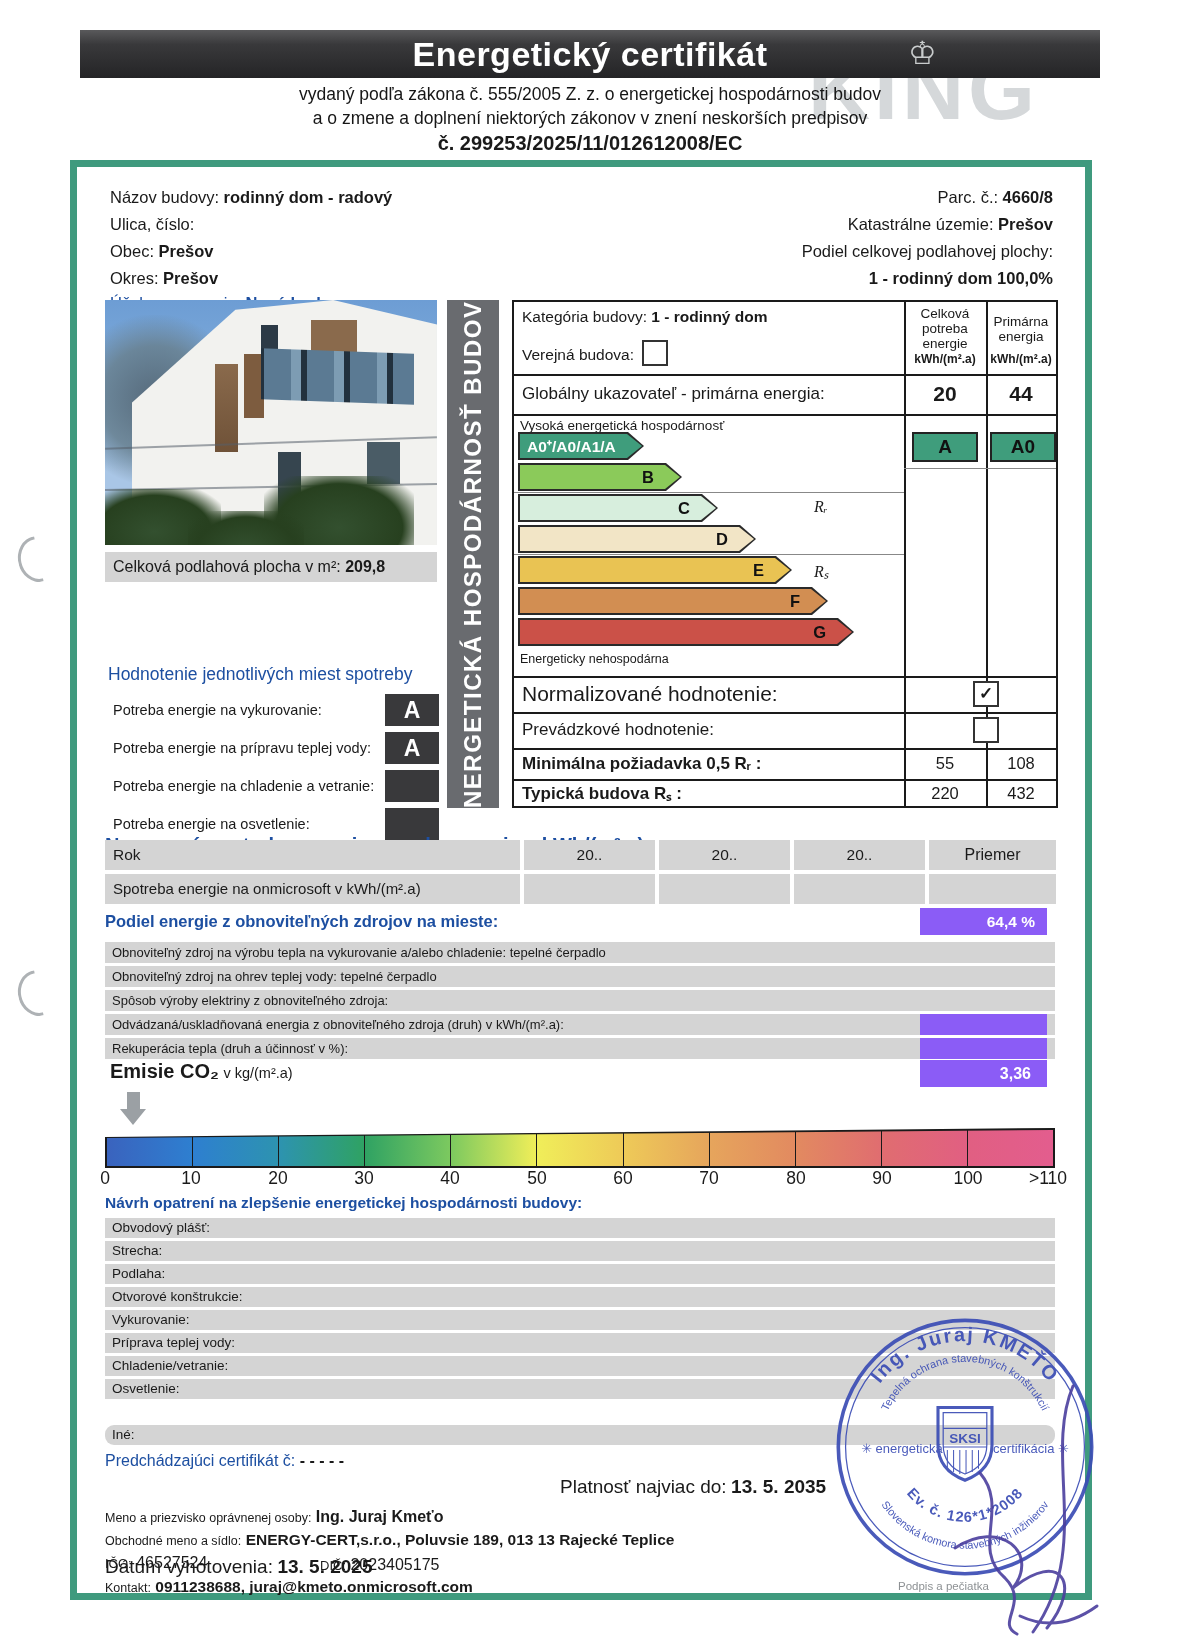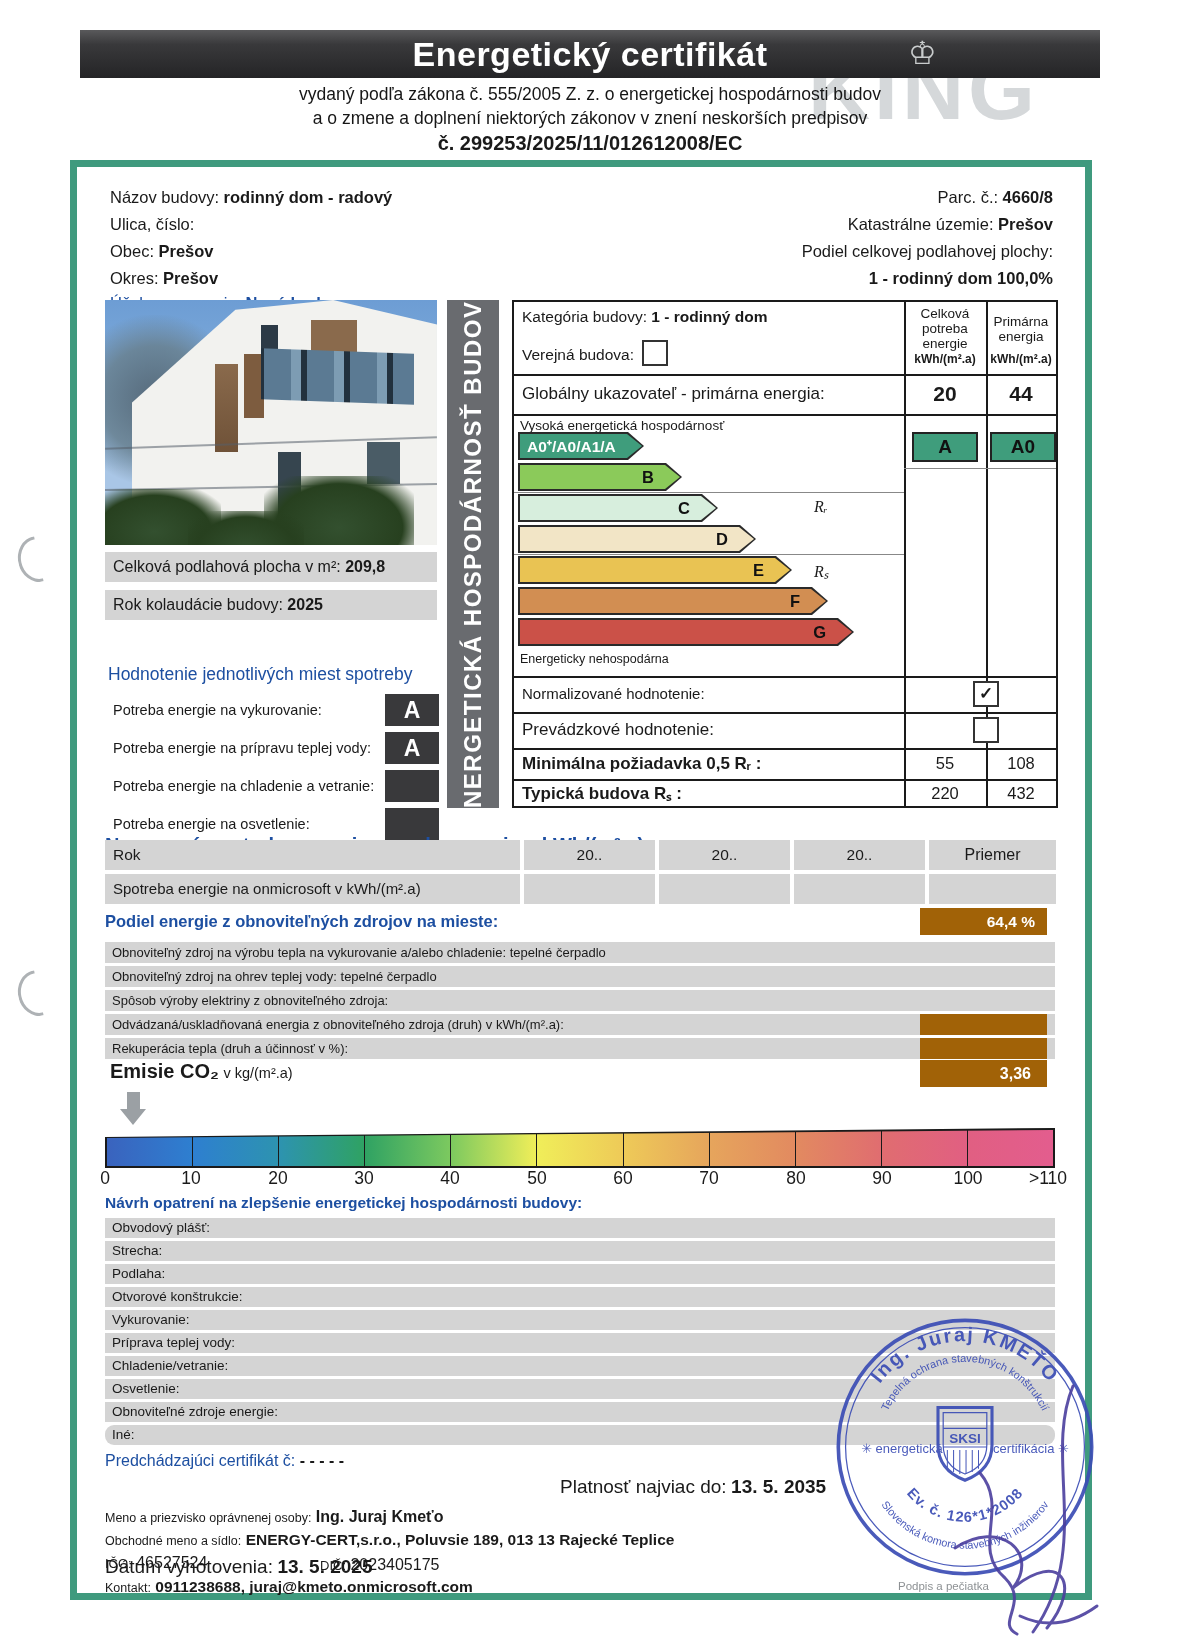--- a/index.html
+++ b/index.html
@@ -70,21 +70,21 @@
   .badge{position:absolute;width:66px;height:30px;background:#3f9d7c;border:2px solid #222;
          box-sizing:border-box;color:#111;font-weight:bold;font-size:19px;text-align:center;line-height:26px;}
   .chk{position:absolute;width:26px;height:26px;border:2px solid #333;background:#fff;box-sizing:border-box;
        text-align:center;line-height:22px;font-size:17px;font-weight:bold;}
   .rsub{font-family:"Liberation Serif",serif;font-style:italic;font-size:16px;}
   
   .mcell{position:absolute;height:30px;background:#d4d4d4;z-index:2;box-sizing:border-box;
          font-size:15.5px;line-height:30px;}
   .band{position:absolute;left:105px;width:950px;background:#d4d4d4;z-index:2;box-sizing:border-box;
         font-size:13px;line-height:21px;padding-left:7px;white-space:nowrap;}
-  .bluebox{position:absolute;left:920px;width:127px;background:#a16207;z-index:3;color:#fff;
+  .bluebox{position:absolute;left:920px;width:127px;background:#8b5cf6;z-index:3;color:#fff;
            font-weight:bold;text-align:right;box-sizing:border-box;}
   
   .scale-out{position:absolute;left:105px;top:1128px;width:950px;height:40px;z-index:2;background:#1a1a1a;
              clip-path:polygon(0 9px,100% 0,100% 100%,0 100%);}
   .scale-in{position:absolute;left:2px;right:2px;top:2px;bottom:2px;display:flex;
             clip-path:polygon(0 8px,100% 0,100% 100%,0 100%);}
   .seg{flex:1;border-right:1px solid #1a1a1a;}
   .seg:last-child{border-right:none;}
   .s1{background:linear-gradient(90deg,#3a63be,#2e7fd0);}
   .s2{background:linear-gradient(90deg,#2e7fd0,#2d93b0);}
@@ -175,24 +175,20 @@
     <div class="ph-fence" style="top:76%;transform:rotate(-1deg);"></div>
     <div class="ph-bush" style="left:-5%;bottom:-12%;width:40%;height:35%;"></div>
     <div class="ph-bush" style="left:48%;bottom:-14%;width:45%;height:42%;"></div>
     <div class="ph-bush" style="left:25%;bottom:-18%;width:35%;height:32%;"></div>
   </div>
 
   <div class="grow" style="top:552px;">
     <span>Celková podlahová plocha v m²:</span>
     <span class="val">209,8</span>
   </div>
-  <div class="grow" style="top:590px;">
-    <span>Rok kolaudácie budovy:</span>
-    <span class="val">2025</span>
-  </div>
   <div class="abs blue" style="left:108px;top:664px;font-size:17.5px;z-index:2;">Hodnotenie jednotlivých miest spotreby</div>
 
   <div class="needrow" style="top:694px;">Potreba energie na vykurovanie:</div>
   <div class="needbox" style="top:694px;">A</div>
   <div class="needrow" style="top:732px;">Potreba energie na prípravu teplej vody:</div>
   <div class="needbox" style="top:732px;">A</div>
   <div class="needrow" style="top:770px;">Potreba energie na chladenie a vetranie:</div>
   <div class="needbox" style="top:770px;"></div>
   <div class="needrow" style="top:808px;">Potreba energie na osvetlenie:</div>
   <div class="needbox" style="top:808px;"></div>
@@ -269,21 +265,21 @@
     </div>
 
     <div class="rt-txt rsub" style="left:300px;top:196px;">Rᵣ</div>
     <div class="rt-txt rsub" style="left:300px;top:258px;">Rₛ</div>
 
     <div class="badge" style="left:398px;top:130px;">A</div>
     <div class="badge" style="left:476px;top:130px;">A0</div>
 
     <div class="rt-txt" style="left:6px;top:350px;font-size:12.5px;">Energeticky nehospodárna</div>
 
-    <div class="rt-txt" style="left:8px;top:374px;font-size:15px;line-height:36px;">Normalizované hodnotenie:</div>
+    <div class="rt-txt" style="left:8px;top:374px;font-size:21px;line-height:36px;">Normalizované hodnotenie:</div>
     <div class="chk" style="left:459px;top:379px;">
       <span>✓</span>
     </div>
     <div class="rt-txt" style="left:8px;top:410px;font-size:17px;line-height:36px;">Prevádzkové hodnotenie:</div>
     <div class="chk" style="left:459px;top:415px;">
       <span></span>
     </div>
     <div class="rt-txt val" style="left:8px;top:446px;font-size:17px;line-height:31px;">Minimálna požiadavka 0,5 Rᵣ :</div>
     <div class="rt-txt" style="left:390px;top:446px;width:82px;text-align:center;font-size:16.5px;line-height:31px;">55</div>
     <div class="rt-txt" style="left:472px;top:446px;width:70px;text-align:center;font-size:16.5px;line-height:31px;">108</div>
@@ -352,21 +348,20 @@
 
   <div class="abs blue" style="left:105px;top:1194px;font-size:15.5px;font-weight:600;z-index:2;">Návrh opatrení na zlepšenie energetickej hospodárnosti budovy:</div>
   <div class="band" style="top:1218px;height:20px;font-size:13.5px;line-height:20px;">Obvodový plášť:</div>
   <div class="band" style="top:1241px;height:20px;font-size:13.5px;line-height:20px;">Strecha:</div>
   <div class="band" style="top:1264px;height:20px;font-size:13.5px;line-height:20px;">Podlaha:</div>
   <div class="band" style="top:1287px;height:20px;font-size:13.5px;line-height:20px;">Otvorové konštrukcie:</div>
   <div class="band" style="top:1310px;height:20px;font-size:13.5px;line-height:20px;">Vykurovanie:</div>
   <div class="band" style="top:1333px;height:20px;font-size:13.5px;line-height:20px;">Príprava teplej vody:</div>
   <div class="band" style="top:1356px;height:20px;font-size:13.5px;line-height:20px;">Chladenie/vetranie:</div>
   <div class="band" style="top:1379px;height:20px;font-size:13.5px;line-height:20px;">Osvetlenie:</div>
-  <div class="band" style="top:1402px;height:20px;font-size:13.5px;line-height:20px;">Obnoviteľné zdroje energie:</div>
   <div class="band" style="top:1425px;height:20px;font-size:13.5px;line-height:20px;border-radius:9px;">Iné:</div>
 
   <div class="abs" style="left:105px;top:1452px;z-index:2;white-space:nowrap;">
     <span class="blue" style="font-size:16px;">Predchádzajúci certifikát č:</span>
     <span style="font-size:16px;font-weight:bold;">- - - - -</span>
   </div>
   <div class="abs" style="left:105px;top:1556px;z-index:2;white-space:nowrap;">
     <span style="font-size:19px;">Dátum vyhotovenia:</span>
     <span style="font-size:19px;font-weight:bold;">13. 5. 2025</span>
   </div>

